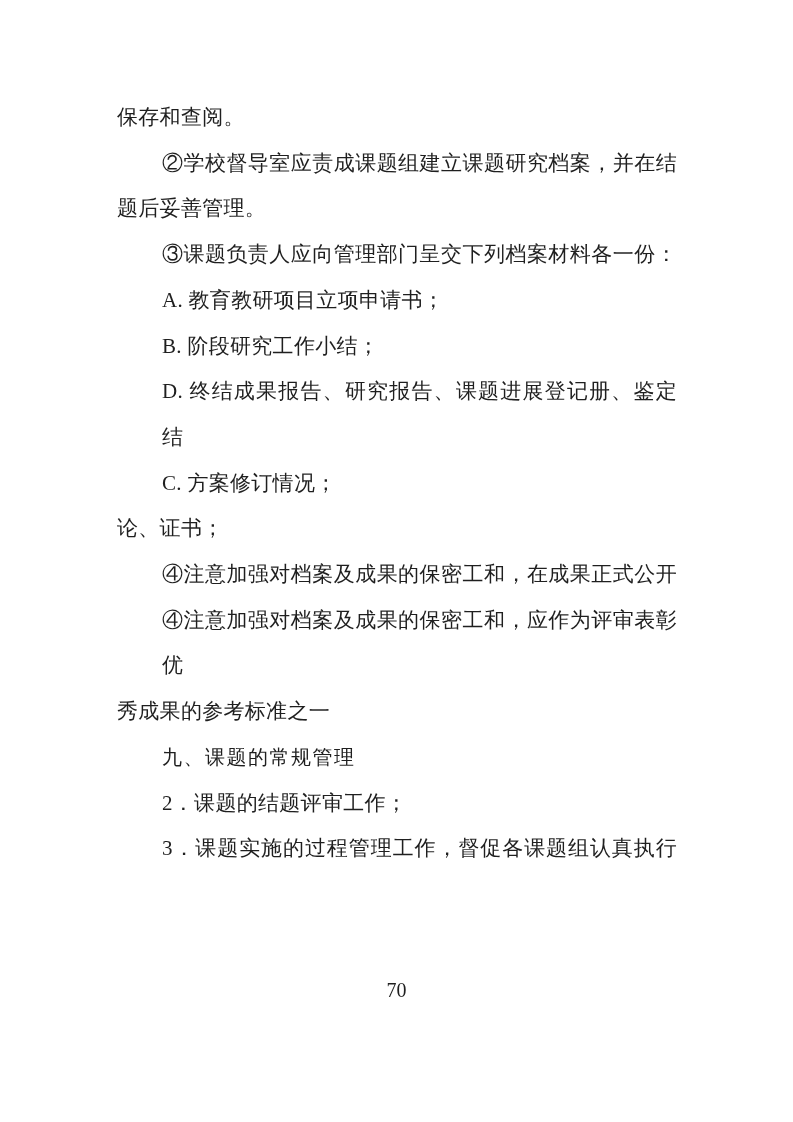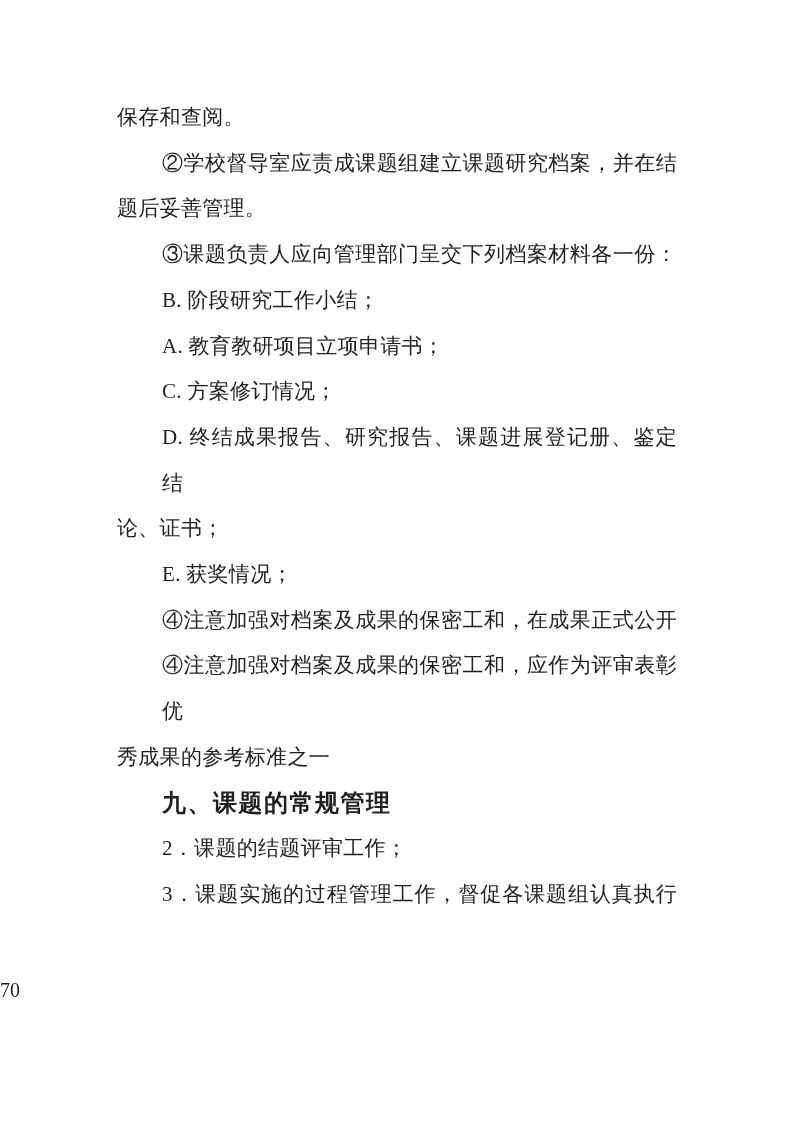--- a/index.html
+++ b/index.html
@@ -32,49 +32,49 @@
     padding-left: 45px;
   }
   .justify {
     white-space: normal;
     text-align: justify;
     text-align-last: justify;
     text-justify: inter-character;
     font-family: Liberation Serif, serif;
   }
   .heading {
-    font-weight: bold;
-    font-size: 24px;
+    font-weight: normal;
+    font-size: 20px;
     letter-spacing: 1.5px;
   }
   .page-number {
     position: absolute;
     top: 976px;
     left: 0;
     width: 793px;
+    text-align: center;
     font-size: 20px;
     line-height: 28px;
     color: #1f1f1f;
   }
 </style>
 </head>
 <body>
 
 <div class="page">
   <div class="text-block">
     <div class="line">保存和查阅。</div>
     <div class="line indent justify">②学校督导室应责成课题组建立课题研究档案，并在结</div>
     <div class="line">题后妥善管理。</div>
     <div class="line indent justify">③课题负责人应向管理部门呈交下列档案材料各一份：</div>
+    <div class="line indent">A. 教育教研项目立项申请书；</div>
     <div class="line indent">B. 阶段研究工作小结；</div>
-    <div class="line indent">A. 教育教研项目立项申请书；</div>
+    <div class="line indent justify">D. 终结成果报告、研究报告、课题进展登记册、鉴定结</div>
     <div class="line indent">C. 方案修订情况；</div>
-    <div class="line indent justify">D. 终结成果报告、研究报告、课题进展登记册、鉴定结</div>
     <div class="line">论、证书；</div>
-    <div class="line indent">E. 获奖情况；</div>
     <div class="line indent justify">④注意加强对档案及成果的保密工和，在成果正式公开</div>
     <div class="line indent justify">④注意加强对档案及成果的保密工和，应作为评审表彰优</div>
     <div class="line">秀成果的参考标准之一</div>
     <div class="line indent heading">九、课题的常规管理</div>
     <div class="line indent">2．课题的结题评审工作；</div>
     <div class="line indent justify">3．课题实施的过程管理工作，督促各课题组认真执行</div>
   </div>
   <div class="page-number">70</div>
 </div>
 

